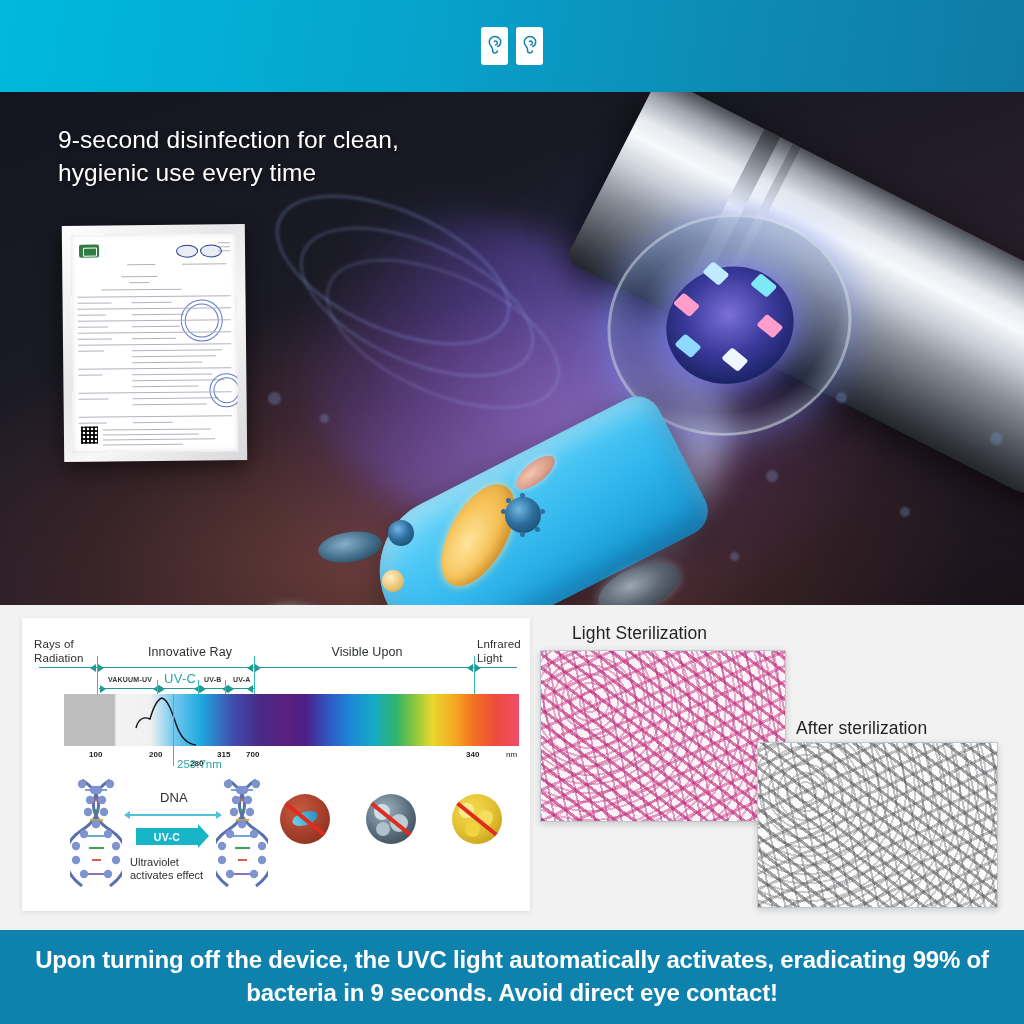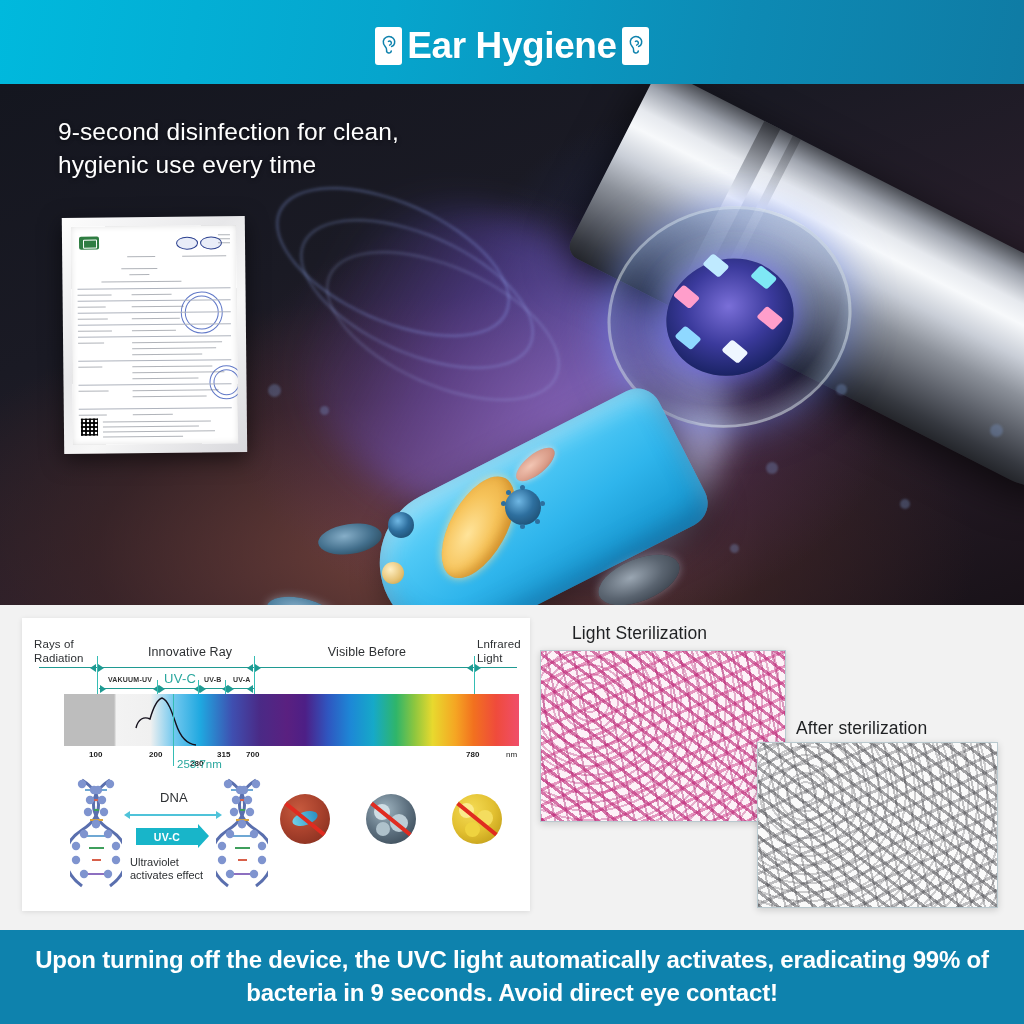--- a/index.html
+++ b/index.html
@@ -23,21 +23,21 @@
   }
   .ear-box{
     display:inline-flex; align-items:center; justify-content:center;
     width:27px; height:38px; background:#ffffff; border-radius:3px;
     margin:0 3px; flex:0 0 auto;
   }
   .ear-box svg{ display:block; }
 
   
   .hero{
-    position:absolute; left:0; top:84px; width:1024px; height:598px;
+    position:absolute; left:0; top:92px; width:1024px; height:598px;
     overflow:hidden;
     background:
       radial-gradient(ellipse 460px 300px at 560px 330px, rgba(150,90,160,.55) 0%, rgba(90,50,105,.28) 45%, rgba(0,0,0,0) 72%),
       radial-gradient(ellipse 700px 330px at 430px 470px, rgba(126,72,62,.85) 0%, rgba(70,40,38,.55) 48%, rgba(0,0,0,0) 78%),
       radial-gradient(ellipse 300px 240px at 690px 190px, rgba(40,60,130,.45) 0%, rgba(0,0,0,0) 70%),
       linear-gradient(160deg,#14161f 0%,#1a1a24 30%,#2b1f2c 60%,#140f14 100%);
   }
   .hero-caption{
     position:absolute; left:58px; top:32px; width:430px;
     color:#ffffff; font-size:24.5px; line-height:1.34; font-weight:500;
@@ -256,21 +256,20 @@
 
 <div class="header-band">
   <div class="header-title">
     <span class="ear-box">
       <svg width="17" height="24" viewBox="0 0 17 24">
         <path d="M11.5 3.2c-3.3-1.6-7.6.2-8.2 4-.4 2.6.8 4 1.9 5.3 1.1 1.3 1.6 2.2 1.4 3.6-.2 1.5.6 2.7 2 2.9 1.5.2 2.6-.8 2.7-2.1" fill="none" stroke="#0e82ad" stroke-width="1.5" stroke-linecap="round"></path>
         <path d="M11.5 3.2c2.4 1.2 3.6 3.7 3 6.3-.4 1.8-1.6 2.6-2.9 2.9" fill="none" stroke="#0e82ad" stroke-width="1.5" stroke-linecap="round"></path>
         <path d="M8.4 7.4c1.3-.8 2.9-.1 3 1.5.1 1.3-.9 1.9-1.8 2.3" fill="none" stroke="#0e82ad" stroke-width="1.4" stroke-linecap="round"></path>
       </svg>
     </span>
-    <span>Ear Hygiene</span>
     <span class="ear-box">
       <svg width="17" height="24" viewBox="0 0 17 24">
         <path d="M11.5 3.2c-3.3-1.6-7.6.2-8.2 4-.4 2.6.8 4 1.9 5.3 1.1 1.3 1.6 2.2 1.4 3.6-.2 1.5.6 2.7 2 2.9 1.5.2 2.6-.8 2.7-2.1" fill="none" stroke="#0e82ad" stroke-width="1.5" stroke-linecap="round"></path>
         <path d="M11.5 3.2c2.4 1.2 3.6 3.7 3 6.3-.4 1.8-1.6 2.6-2.9 2.9" fill="none" stroke="#0e82ad" stroke-width="1.5" stroke-linecap="round"></path>
         <path d="M8.4 7.4c1.3-.8 2.9-.1 3 1.5.1 1.3-.9 1.9-1.8 2.3" fill="none" stroke="#0e82ad" stroke-width="1.4" stroke-linecap="round"></path>
       </svg>
     </span>
   </div>
 </div>
 
@@ -389,21 +388,21 @@
   </div>
 </div>
 
 <div class="mid">
 
   <div class="spec-card">
 
     <div class="spec-label" style="left:12px;top:20px;width:62px;white-space:pre-line;">Rays of
 Radiation</div>
     <div class="spec-label" style="left:93px;top:27px;width:150px;text-align:center;font-size:12.5px;">Innovative Ray</div>
-    <div class="spec-label" style="left:255px;top:27px;width:180px;text-align:center;font-size:12.5px;">Visible Before</div>
+    <div class="spec-label" style="left:255px;top:27px;width:180px;text-align:center;font-size:12.5px;">Visible Upon</div>
     <div class="spec-label" style="left:455px;top:20px;width:52px;white-space:pre-line;">Lnfrared
 Light</div>
 
     <div class="spec-axis" style="left:17px;top:49px;width:478px;"></div>
     <div class="spec-vline" style="left:75px;top:38px;height:90px;"></div>
     <div class="spec-vline" style="left:232px;top:38px;height:90px;"></div>
     <div class="spec-vline" style="left:452px;top:38px;height:90px;"></div>
     <div class="arrow-r" style="left:76px;top:45.5px;"></div>
     <div class="arrow-l" style="left:68px;top:45.5px;"></div>
     <div class="arrow-r" style="left:233px;top:45.5px;"></div>
@@ -434,21 +433,21 @@
 
     <svg class="curve" viewBox="0 0 455 52" preserveAspectRatio="none">
       <path d="M72 34 C74 25, 80 22, 86 25 C88 18, 92 6, 98 4 C104 6, 108 18, 112 30 C116 42, 122 50, 132 51" fill="none" stroke="#14101c" stroke-width="1.4"></path>
     </svg>
 
     <div class="spec-tick" style="left:67px;top:132px;">100</div>
     <div class="spec-tick" style="left:127px;top:132px;">200</div>
     <div class="spec-tick" style="left:168px;top:141px;">280</div>
     <div class="spec-tick" style="left:195px;top:132px;">315</div>
     <div class="spec-tick" style="left:224px;top:132px;">700</div>
-    <div class="spec-tick" style="left:444px;top:132px;">780</div>
+    <div class="spec-tick" style="left:444px;top:132px;">340</div>
     <div class="spec-tick" style="left:484px;top:132px;font-weight:400;">nm</div>
 
     <div class="spec-vline" style="left:151px;top:76px;height:72px;"></div>
     <div class="spec-253" style="left:155px;top:140px;">253.7nm</div>
 
     <div class="dna-wrap">
 
       <svg class="helix" style="left:6px;top:2px;" viewBox="0 0 52 110">
         <path d="M12 2 C34 16, 34 38, 12 52 C-10 66, -10 92, 12 108" fill="none" stroke="#5a6fae" stroke-width="3"></path>
         <path d="M40 2 C18 16, 18 38, 40 52 C62 66, 62 92, 40 108" fill="none" stroke="#5a6fae" stroke-width="3"></path>

